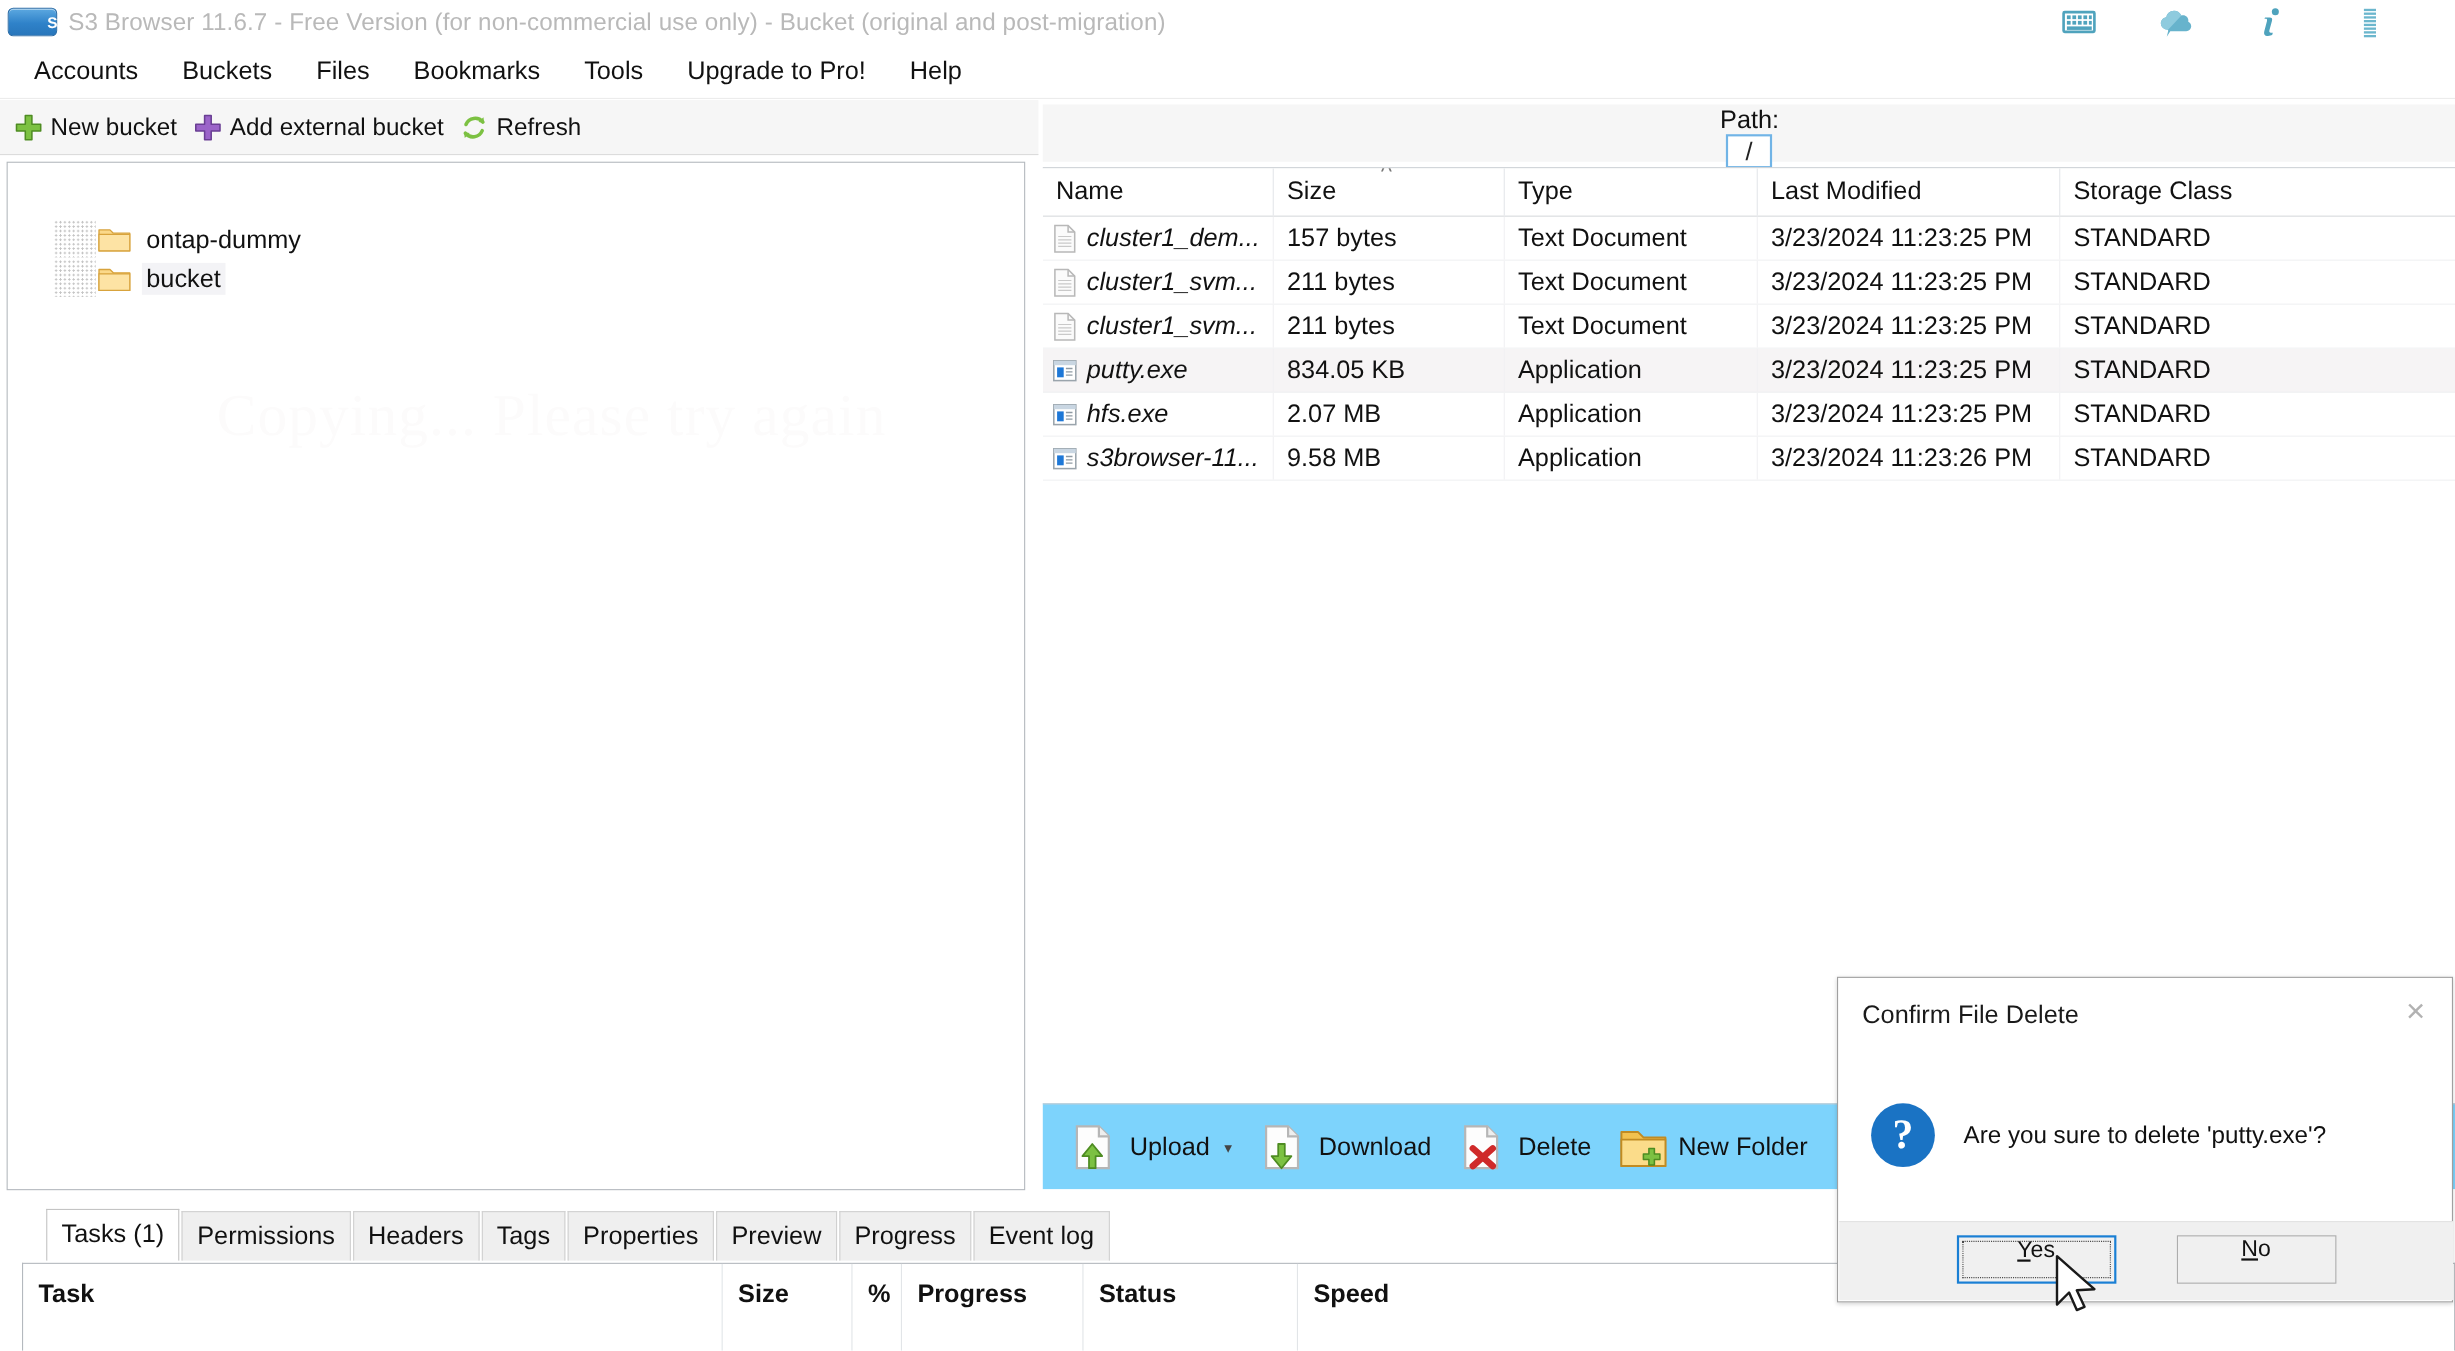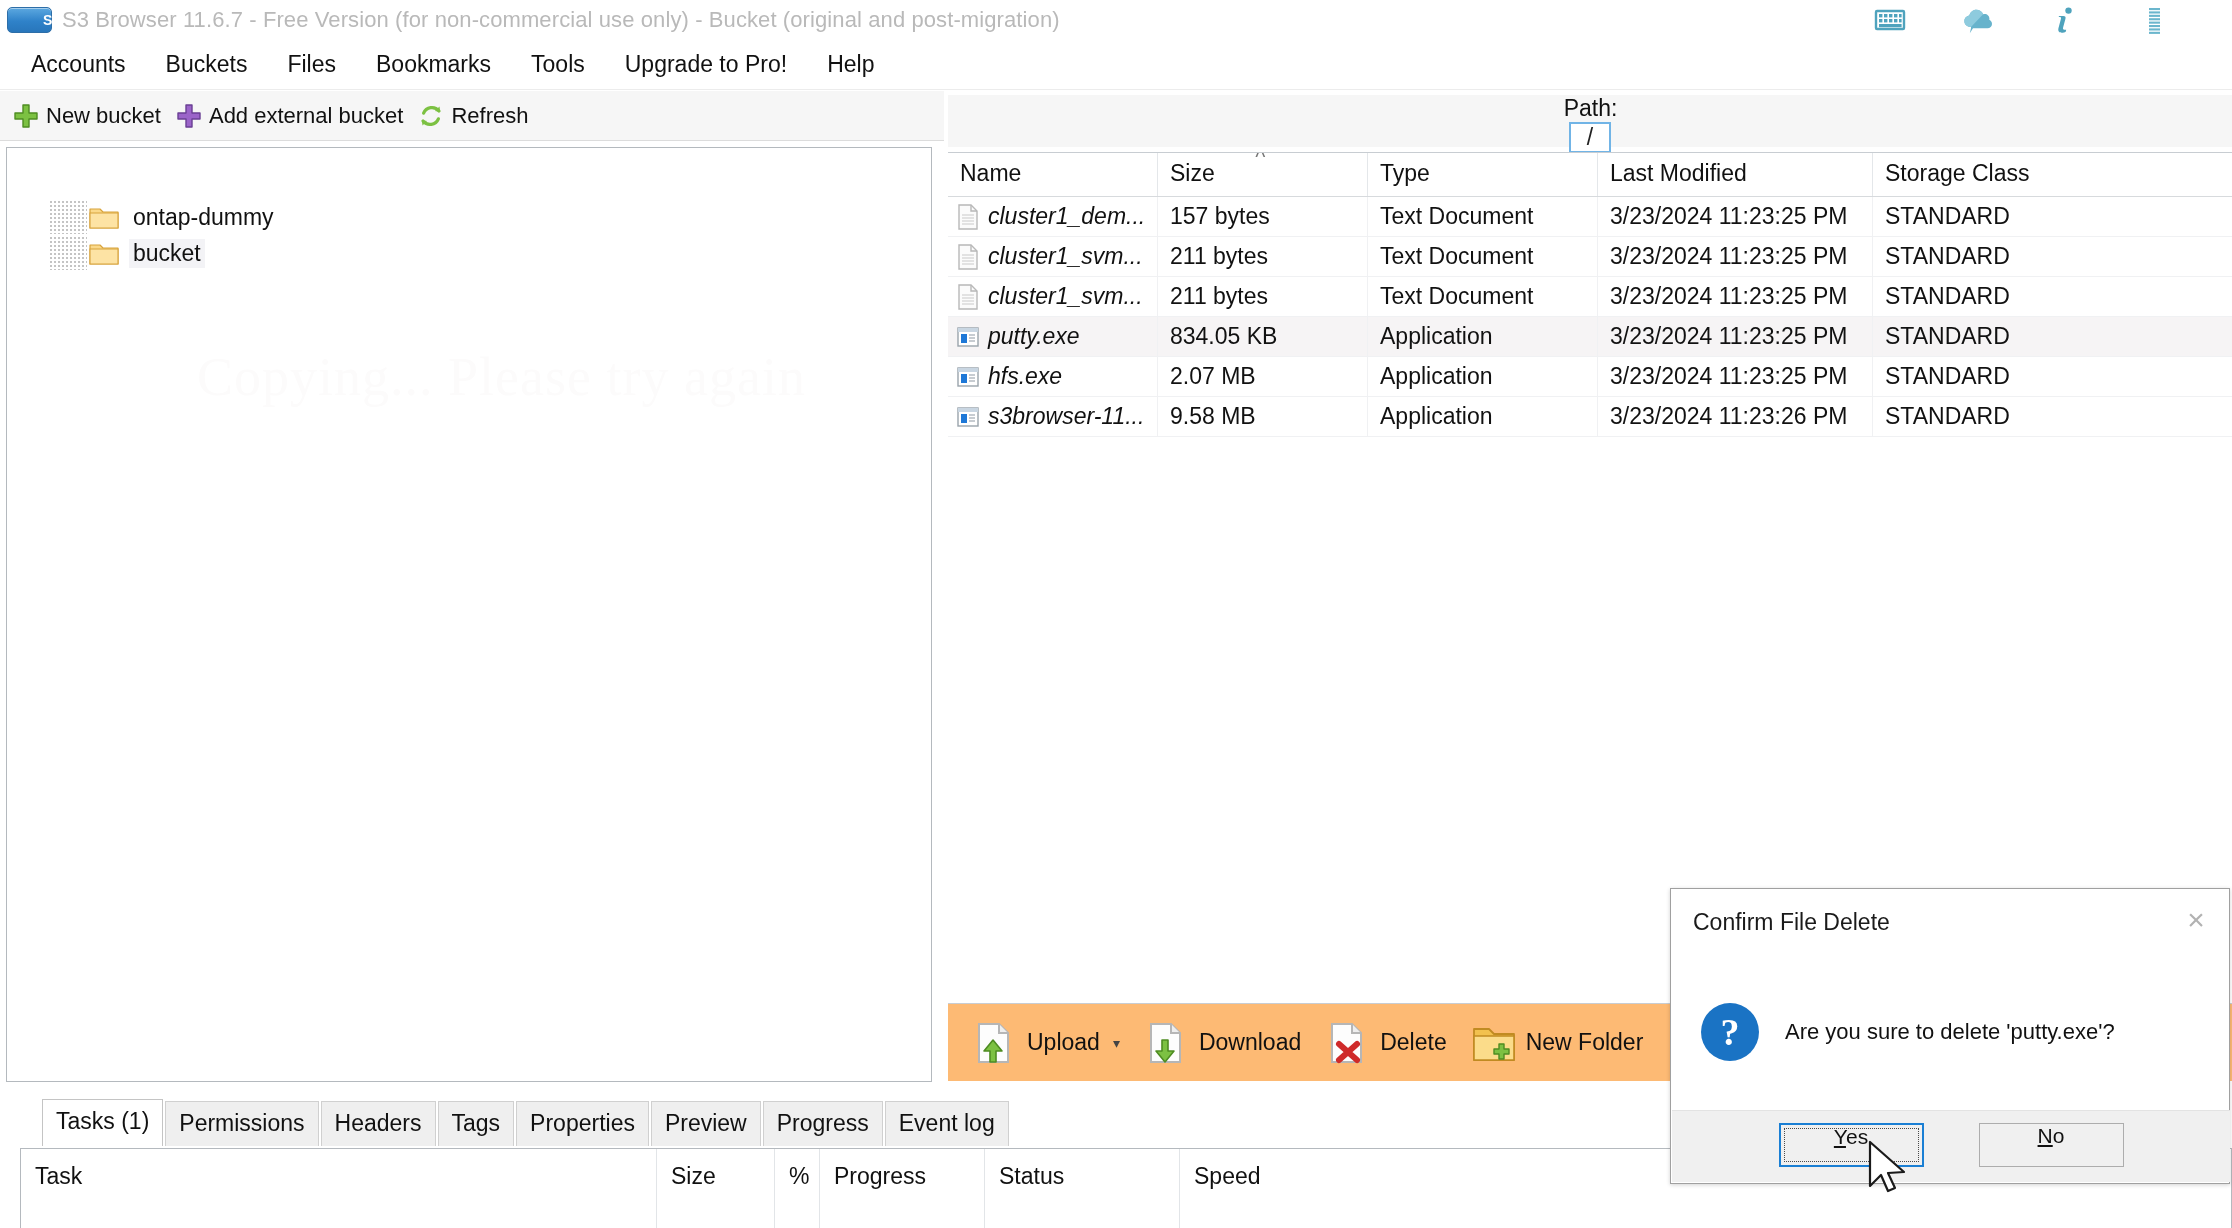--- a/index.html
+++ b/index.html
@@ -157,21 +157,21 @@
   
   .c-name { width: 210px; }
   .c-size { width: 210px; }
   .c-type { width: 230px; }
   .c-mod  { width: 275px; }
   .c-stor { width: 359px; border-right: none !important; }
 
   
   .action-bar {
     position: absolute; left: 948px; top: 1003px; width: 1284px; height: 78px;
-    background: #fdba74;
+    background: #7dd3fc;
     border-top: 1px solid #c8cdd2;
     display: flex; align-items: center;
     overflow: hidden;
   }
   .act-btn {
     display: flex; align-items: center; gap: 9px;
     margin-left: 24px; font-size: 23px; color: #111111;
     white-space: nowrap; cursor: default;
   }
   .act-ico { width: 46px; height: 46px; display: block; }
@@ -196,20 +196,21 @@
     background: #ffffff; border-color: #c4c4c4;
     padding-bottom: 11px;
   }
 
   
   .taskgrid {
     position: absolute; left: 20px; top: 1148px; width: 2212px; height: 80px;
     background: #ffffff;
     border: 1px solid #b4b9be; border-bottom: none;
     display: flex;
+    font-weight: bold;
   }
   .tg-th {
     font-size: 23px; color: #111111;
     padding: 14px 0 0 14px;
     border-right: 1px solid #e2e5e8;
     white-space: nowrap; cursor: default;
   }
   .tg-task  { width: 636px; }
   .tg-size  { width: 118px; }
   .tg-pct   { width: 45px; }

